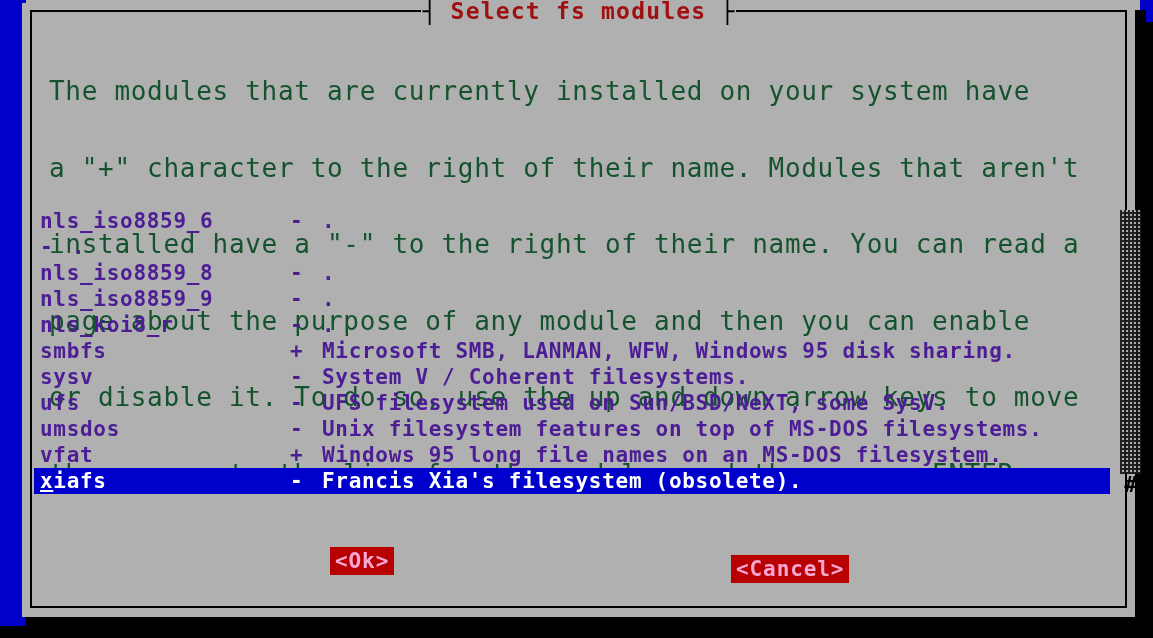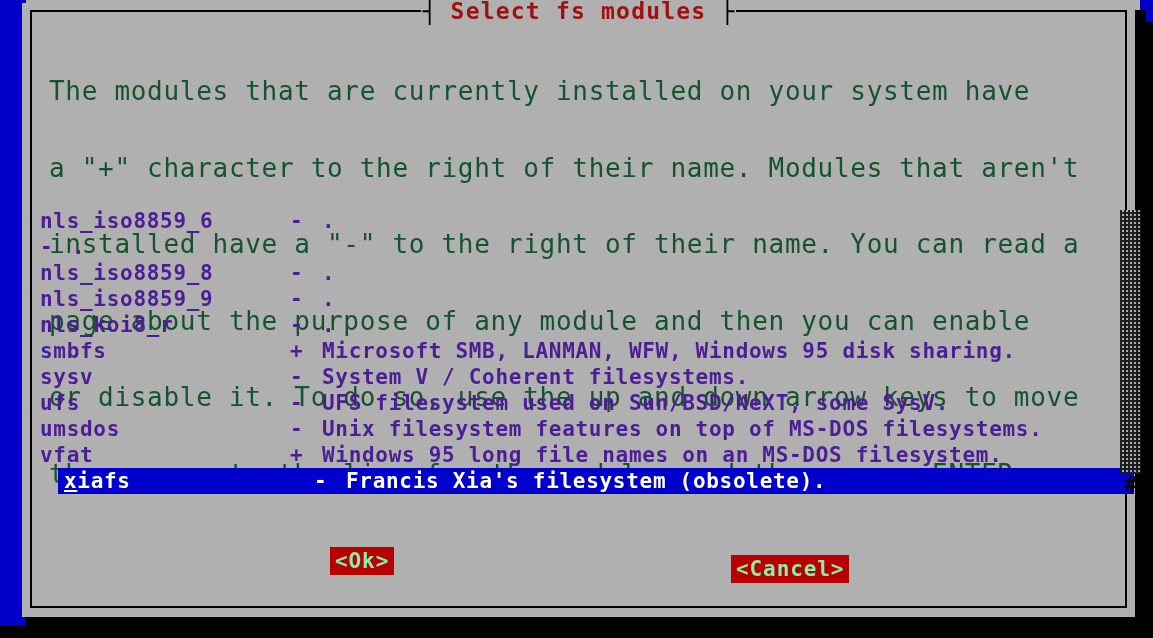--- a/index.html
+++ b/index.html
@@ -134,21 +134,20 @@
     font-weight: bold;
     letter-spacing: 0.7px;
     color: #4c1d95;
     padding-left: 6px;
     box-sizing: border-box;
   }
   .row.selected {
     background: #0000cc;
     color: #ffffff;
     width: 1076px;
-    margin-left: 24px;
   }
   .row .mod-name {
     display: inline-block;
     width: 250px;
     flex: 0 0 250px;
   }
   .row.selected .mod-name .hotkey {
     text-decoration: underline;
   }
   .row .mod-flag {
@@ -199,21 +198,21 @@
   .buttons {
     position: absolute;
     left: 0;
     top: 527px;
     width: 1097px;
     height: 40px;
   }
   .btn {
     position: absolute;
     background: #b90000;
-    color: #86efac;
+    color: #f9a8d4;
     font-size: 21px;
     font-weight: bold;
     letter-spacing: 0.9px;
     padding: 2px 5px;
     white-space: pre;
     cursor: pointer;
     border: 0;
     font-family: inherit;
     line-height: 24px;
   }

